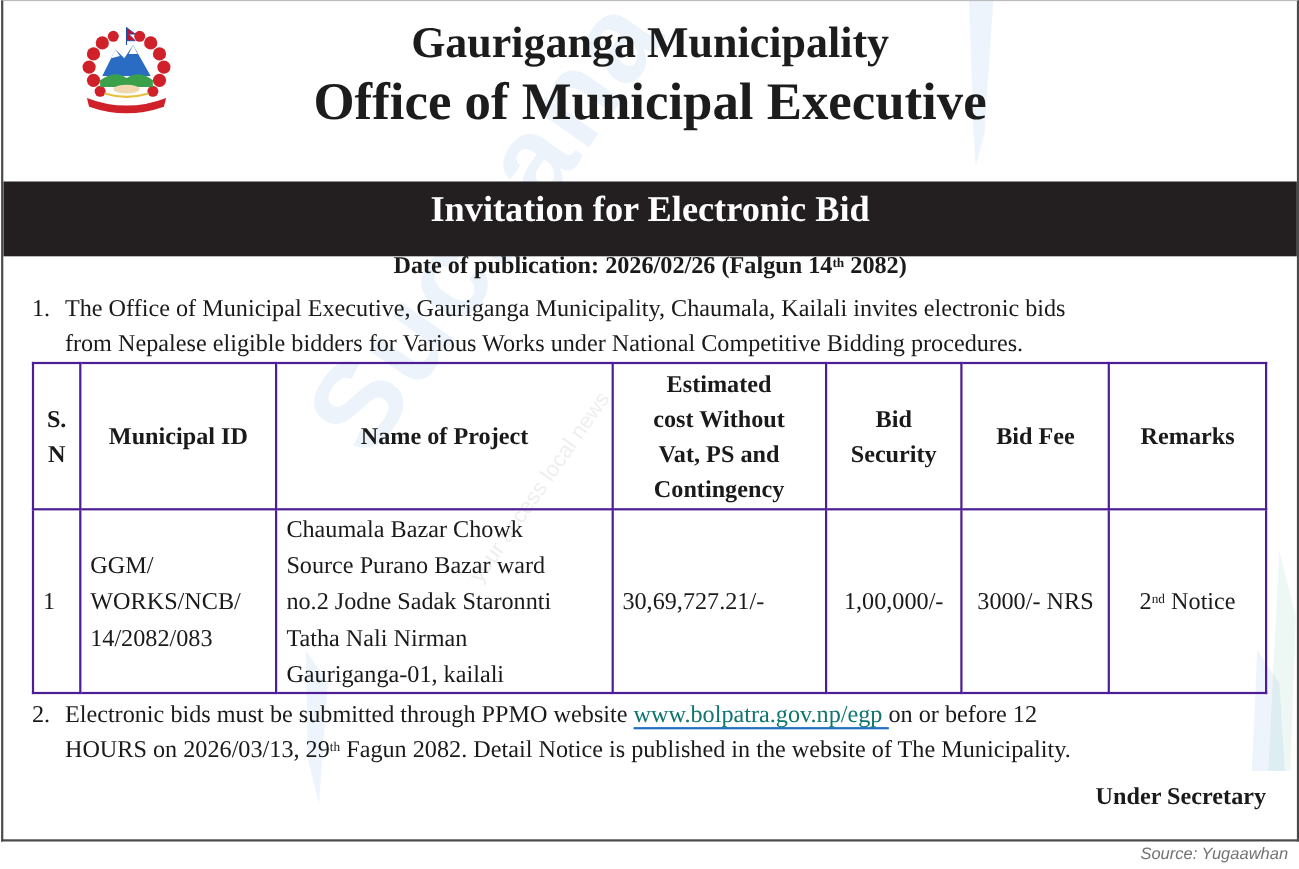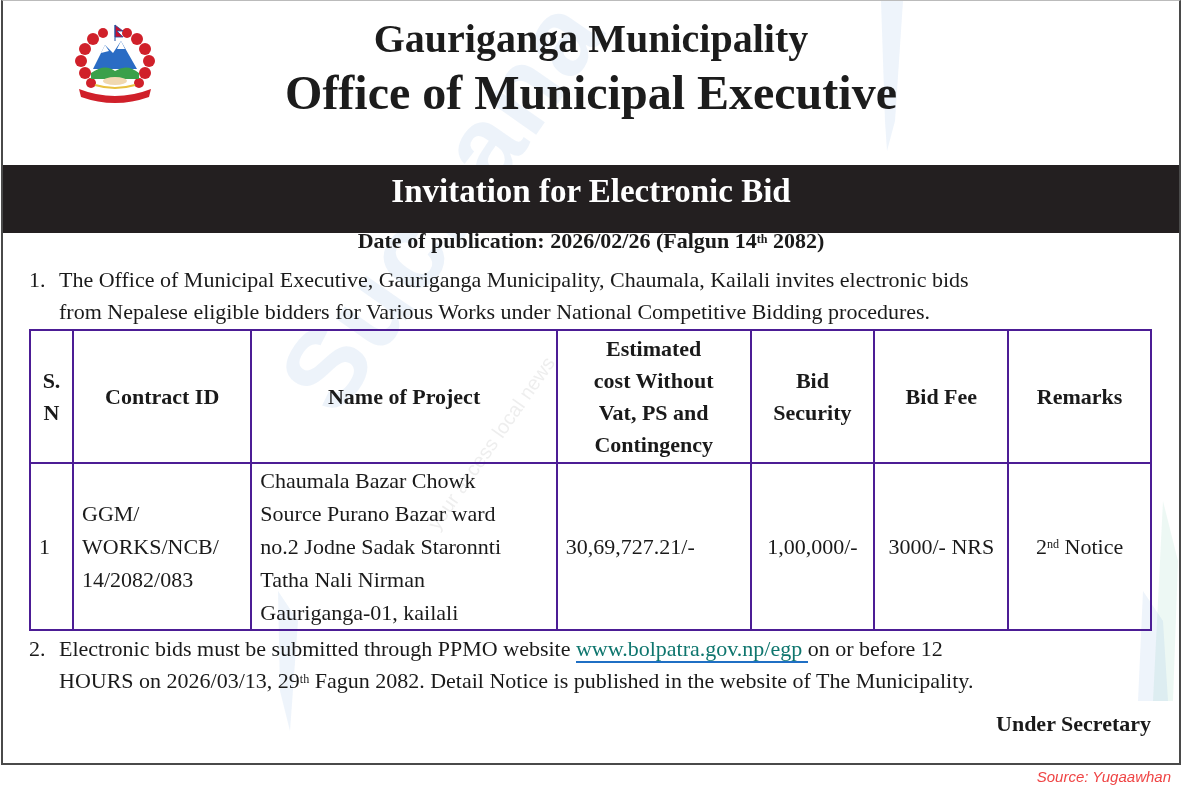--- a/index.html
+++ b/index.html
@@ -88,21 +88,21 @@
   td.sn { text-align: left; padding-left: 12px; }
 
   .signature {
     position: absolute; right: 28px; top: 708px;
     font-size: 22px; font-weight: bold; line-height: 30px;
   }
 
   .source {
     position: absolute; right: 10px; top: 767px;
     font-family: "Liberation Sans", sans-serif; font-style: italic;
-    font-size: 15px; color: #ef4444; line-height: 20px;
+    font-size: 15px; color: #737373; line-height: 20px;
   }
 </style>
 </head>
 <body>
 
 <div class="notice">
 
   <svg class="streak" style="left:870px;top:0;width:40px;height:150px" viewBox="0 0 40 150">
     <polygon points="8,0 30,0 22,120 14,150 12,120" fill="rgba(90,150,220,0.10)"></polygon>
   </svg>
@@ -162,21 +162,21 @@
 
   <div class="para para1">
     <div><span class="num">1.</span><span>The Office of Municipal Executive, Gauriganga Municipality, Chaumala, Kailali invites electronic bids</span></div>
     <div class="indent">from Nepalese eligible bidders for Various Works under National Competitive Bidding procedures.</div>
   </div>
 
   <table class="bids">
     <thead>
       <tr>
         <th class="c-sn"><span>S.</span><br><span>N</span></th>
-        <th class="c-id">Contract ID</th>
+        <th class="c-id">Municipal ID</th>
         <th class="c-name">Name of Project</th>
         <th class="c-cost">
           <span>Estimated</span><br>
           <span>cost Without</span><br>
           <span>Vat, PS and</span><br>
           <span>Contingency</span>
         </th>
         <th class="c-sec">
           <span>Bid</span><br>
           <span>Security</span>

